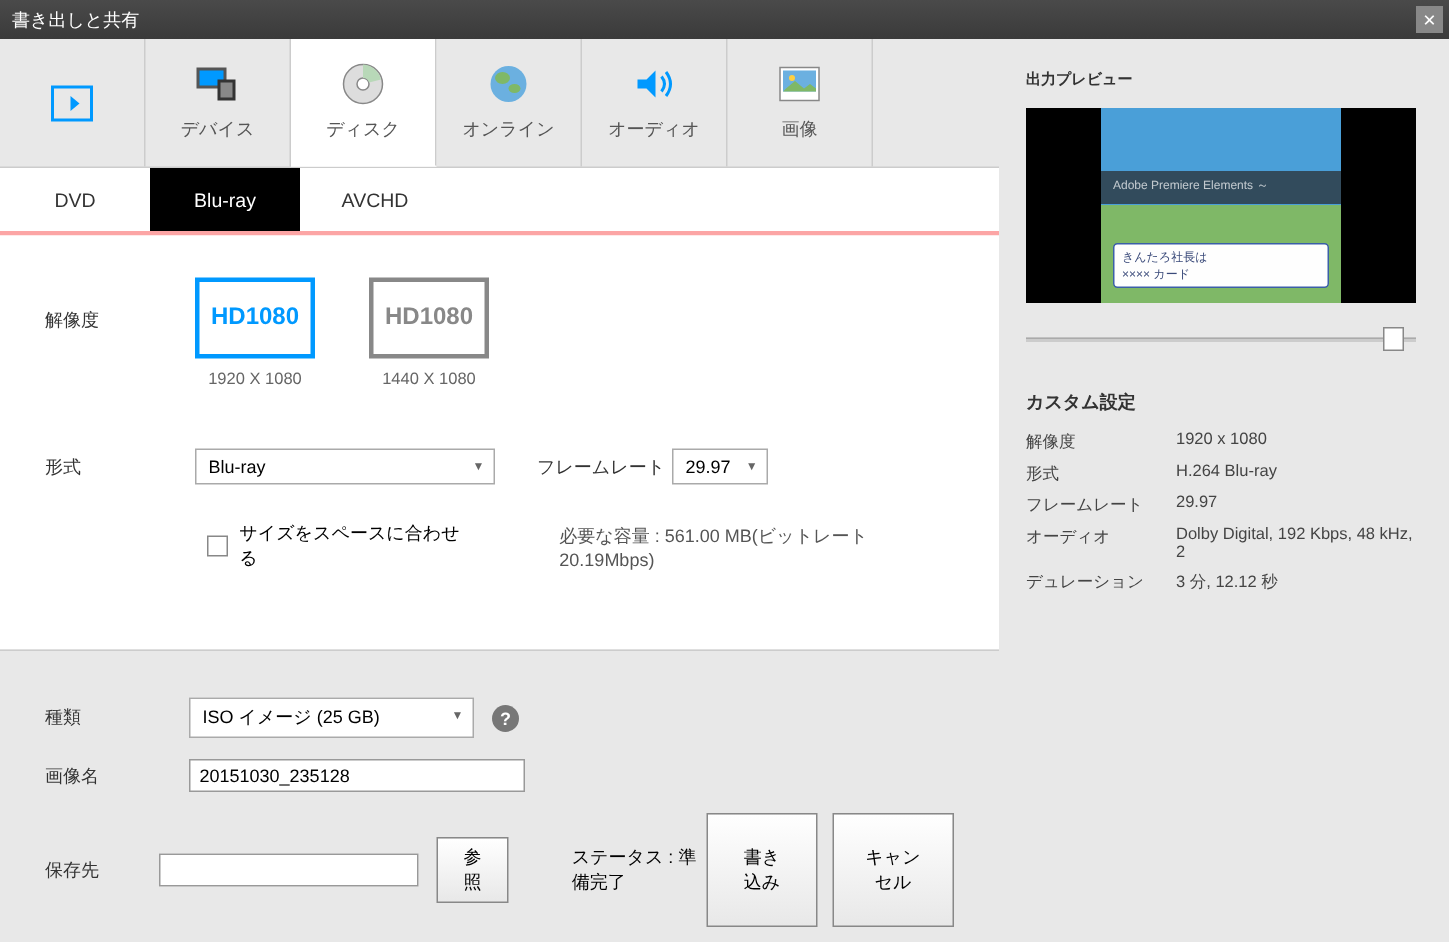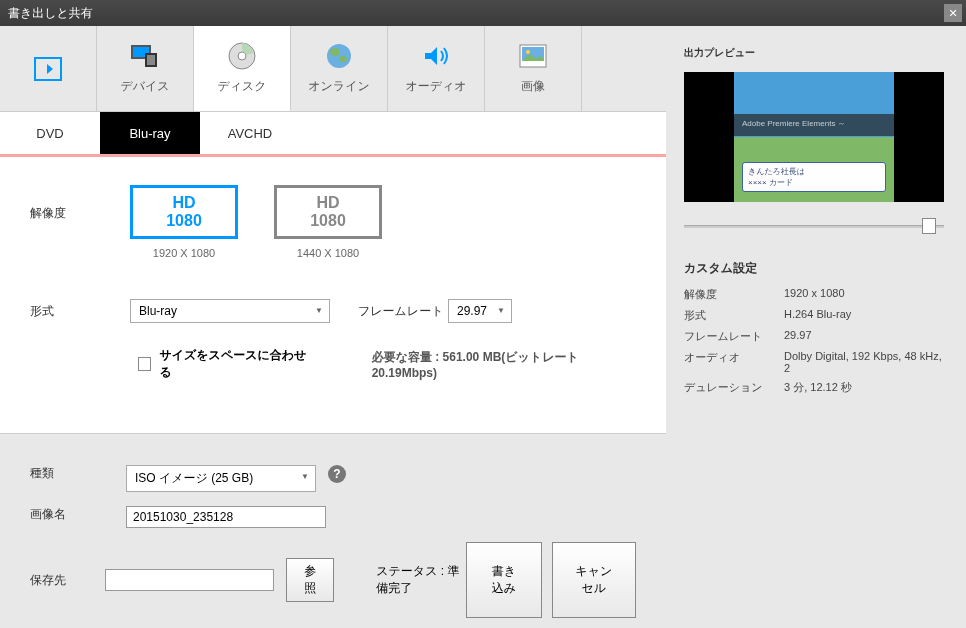--- a/index.html
+++ b/index.html
@@ -15,33 +15,33 @@
 .main-tab .icon { width: 32px; height: 28px; display: flex; align-items: center; justify-content: center; }
 .main-tab .label { color: #555; font-size: 12px; }
 .sub-tabs { display: flex; background: #fff; border-bottom: 3px solid #fca5a5; }
 .sub-tab { min-width: 100px; height: 42px; display: flex; align-items: center; justify-content: center; font-size: 13px; color: #333; cursor: pointer; }
 .sub-tab.active { background: #000; color: #fff; }
 .content { flex: 1; padding: 28px 30px; background: #fff; }
 .row { display: flex; align-items: center; margin-bottom: 24px; }
 .row-label { width: 100px; color: #333; font-size: 12px; }
 .res-options { display: flex; gap: 36px; }
 .res-box { display: flex; flex-direction: column; align-items: center; gap: 8px; }
-.res-card { width: 108px; height: 54px; border: 3px solid #888; display: flex; flex-direction: column; align-items: center; justify-content: center; font-weight: bold; color: #888; font-size: 16px; cursor: pointer; }
+.res-card { width: 80px; height: 54px; border: 3px solid #888; display: flex; flex-direction: row; align-items: center; justify-content: center; font-weight: bold; color: #888; font-size: 16px; cursor: pointer; }
 .res-card.selected { border-color: #0099ff; color: #0099ff; }
 .res-sub { font-size: 11px; color: #666; }
 .select { border: 1px solid #aaa; background: #fff; padding: 4px 24px 4px 8px; font-size: 12px; position: relative; min-width: 60px; cursor: pointer; }
 .select::after { content: "▼"; font-size: 8px; position: absolute; right: 6px; top: 6px; color: #666; }
 .select.wide { width: 200px; }
 .checkbox-row { display: flex; align-items: center; gap: 8px; margin-left: 8px; }
 .checkbox { width: 14px; height: 14px; border: 1px solid #888; background: #fff; cursor: pointer; }
 .info-text { color: #555; font-size: 12px; }
 .bottom-panel { background: #e8e8e8; padding: 18px 30px; border-top: 1px solid #ccc; }
-.bottom-row { display: flex; align-items: flex-start; margin-bottom: 14px; gap: 12px; margin-top: 13px; }
+.bottom-row { display: flex; align-items: center; margin-bottom: 14px; gap: 12px; margin-top: 13px; }
 .bottom-label { width: 84px; color: #333; }
-.text-input { border: 1px solid #999; background: #fff; padding: 3px 6px; width: 200px; font-size: 12px; }
+.text-input { border: 1px solid #999; background: #fff; padding: 3px 6px; width: 224px; font-size: 12px; }
 .btn { border: 1px solid #888; background: linear-gradient(#fff, #e8e8e8); padding: 4px 14px; font-size: 12px; cursor: pointer; }
 .btn-row { display: flex; gap: 10px; }
 .status-row { display: flex; align-items: center; justify-content: space-between; }
 .help-icon { width: 18px; height: 18px; border-radius: 50%; background: #777; color: #fff; display: flex; align-items: center; justify-content: center; font-size: 12px; font-weight: bold; cursor: pointer; }
 .preview-title { font-size: 10px; color: #333; font-weight: bold; margin-bottom: 12px; }
 .preview-box { width: 260px; height: 130px; background: #000; position: relative; margin-bottom: 14px; }
 .preview-img { position: absolute; left: 50px; top: 0; width: 160px; height: 130px; background: linear-gradient(#4a9fd8  0%, #4a9fd8 50%, #7fb867 50%, #7fb867 100%); }
 .preview-img::before { content: ""; position: absolute; left: 0; right: 0; top: 42px; height: 22px; background: rgba(40, 40, 40, 0.7); }
 .preview-text1 { position: absolute; top: 46px; left: 8px; font-size: 8px; color: rgba(255,255,255,0.7); }
 .game-box { position: absolute; bottom: 10px; left: 8px; right: 8px; background: #fefefe; border: 1px solid #3b5fa8; border-radius: 3px; padding: 3px 5px; font-size: 8px; color: #3a4a7a; }
@@ -153,21 +153,21 @@
       </div>
 
       <div class="row" style="margin-top:40px;">
         <div class="row-label">形式</div>
         <div class="select wide">Blu-ray</div>
         <div style="width:28px;"></div>
         <div class="row-label" style="width:90px;">フレームレート</div>
         <div class="select">29.97</div>
       </div>
 
-      <div class="row" style="margin-left:100px; gap:60px;font-weight:bold;">
+      <div class="row" style="margin-left:100px; gap:60px;">
         <div class="checkbox-row">
           <div class="checkbox"></div>
           <span>サイズをスペースに合わせる</span>
         </div>
         <div class="info-text">
           <span>必要な容量 :</span>
           <span>561.00 MB(ビットレート 20.19Mbps)</span>
         </div>
       </div>
     </div>

